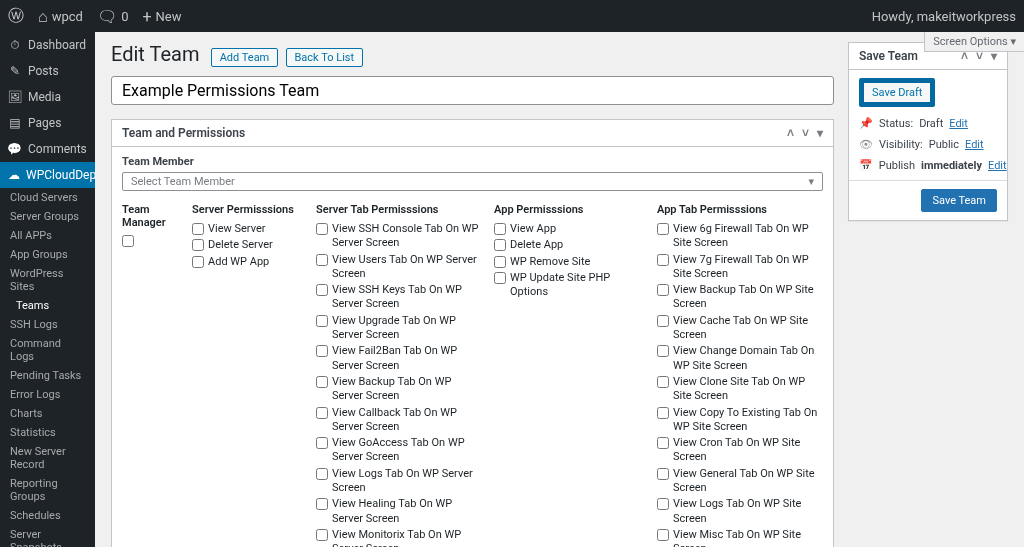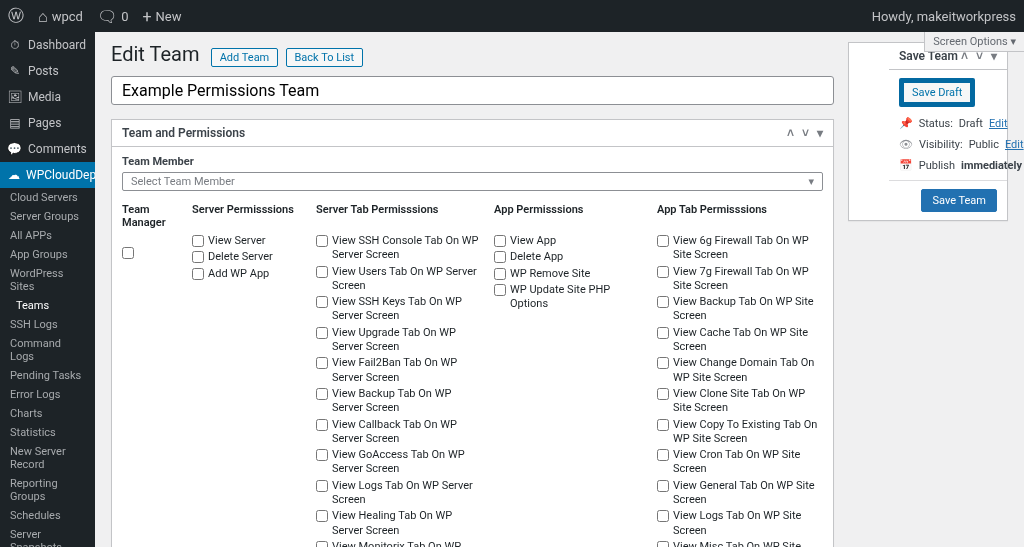--- a/index.html
+++ b/index.html
@@ -23,30 +23,30 @@
 h1.page-title { font-size: 20px; font-weight: 400; color: #1d2327; display: inline-block; margin-right: 4px; margin-bottom: 10px; }
 .top-btn { display: inline-block; border: 1px solid #0073aa; color: #0073aa; background: #f6f7f7; font-size: 11px; padding: 2px 8px; border-radius: 2px; cursor: pointer; vertical-align: middle; margin-left: 4px; }
 .title-input { width: 100%; border: 1px solid #8c8f94; border-radius: 3px; font-size: 16px; padding: 4px 10px; background: #fff; }
 .postbox { background: #fff; border: 1px solid #c3c4c7; box-shadow: 0 1px 1px rgba(0,0,0,.04); margin-top: 14px; }
 .postbox-head { padding: 6px 10px; border-bottom: 1px solid #c3c4c7; font-size: 12px; font-weight: 600; display: flex; justify-content: space-between; align-items: center; }
 .postbox-head .icons { display: flex; gap: 8px; color: #787c82; font-size: 12px; }
 .postbox-body { padding: 8px 10px 10px; }
 .tm-label { font-size: 11px; font-weight: 700; margin-bottom: 4px; }
 .tm-select { width: 100%; border: 1px solid #8c8f94; background: #fff; font-size: 11px; color: #787c82; padding: 2px 8px; border-radius: 2px; display: flex; justify-content: space-between; align-items: center; cursor: pointer; }
 .perm-grid { display: flex; margin-top: 12px; gap: 12px; font-size: 11px; color: #1d2327; }
-.perm-col .col-head { font-weight: 600; margin-bottom: 18px; font-size: 11px; }
+.perm-col .col-head { font-weight: 600; margin-bottom: 6px; font-size: 11px; }
 .perm-col.c1 { width: 58px; }
 .perm-col.c2 { width: 112px; }
 .perm-col.c3 { flex: 1.1; }
 .perm-col.c4 { flex: 1; }
 .perm-col.c5 { flex: 1.1; }
 .check-row { display: flex; align-items: flex-start; gap: 4px; margin-bottom: 2px; line-height: 1.3; }
 .check-row input { margin-top: 1px; flex-shrink: 0; }
 .check-row span { flex: 1; }
-.save-box { background: #fff; border: 1px solid #c3c4c7; box-shadow: 0 1px 1px rgba(0,0,0,.04); padding-left: 40px; }
+.save-box { background: #fff; border: 1px solid #c3c4c7; box-shadow: 0 1px 1px rgba(0,0,0,.04); }
 .save-head { padding: 6px 10px; border-bottom: 1px solid #c3c4c7; font-size: 12px; font-weight: 600; display: flex; justify-content: space-between; }
 .save-body { padding: 8px 10px; font-size: 11px; }
 .save-body .row { display: flex; gap: 6px; margin-bottom: 8px; align-items: center; color: #3c434a; }
 .save-body .row .lbl-icon { color: #8c8f94; width: 14px; }
 .save-body a { color: #2271b1; text-decoration: underline; cursor: pointer; }
 .save-draft-btn { border: 5px solid #0369a1; color: #0073aa; background: #f6f7f7; padding: 3px 8px; font-size: 11px; border-radius: 2px; cursor: pointer; display: inline-block; margin-bottom: 10px; }
 .primary-btn { background: #2271b1; color: #fff; border: 1px solid #2271b1; padding: 4px 10px; font-size: 11px; border-radius: 2px; cursor: pointer; float: right; }
 .screen-options { position: absolute; top: 32px; right: 0; }
 .screen-options button { background: #f0f0f1; border: 1px solid #c3c4c7; border-top: none; border-right: none; font-size: 11px; padding: 3px 8px; color: #646970; cursor: pointer; }
 input[type=checkbox] { width: 12px; height: 12px; cursor: pointer; }

